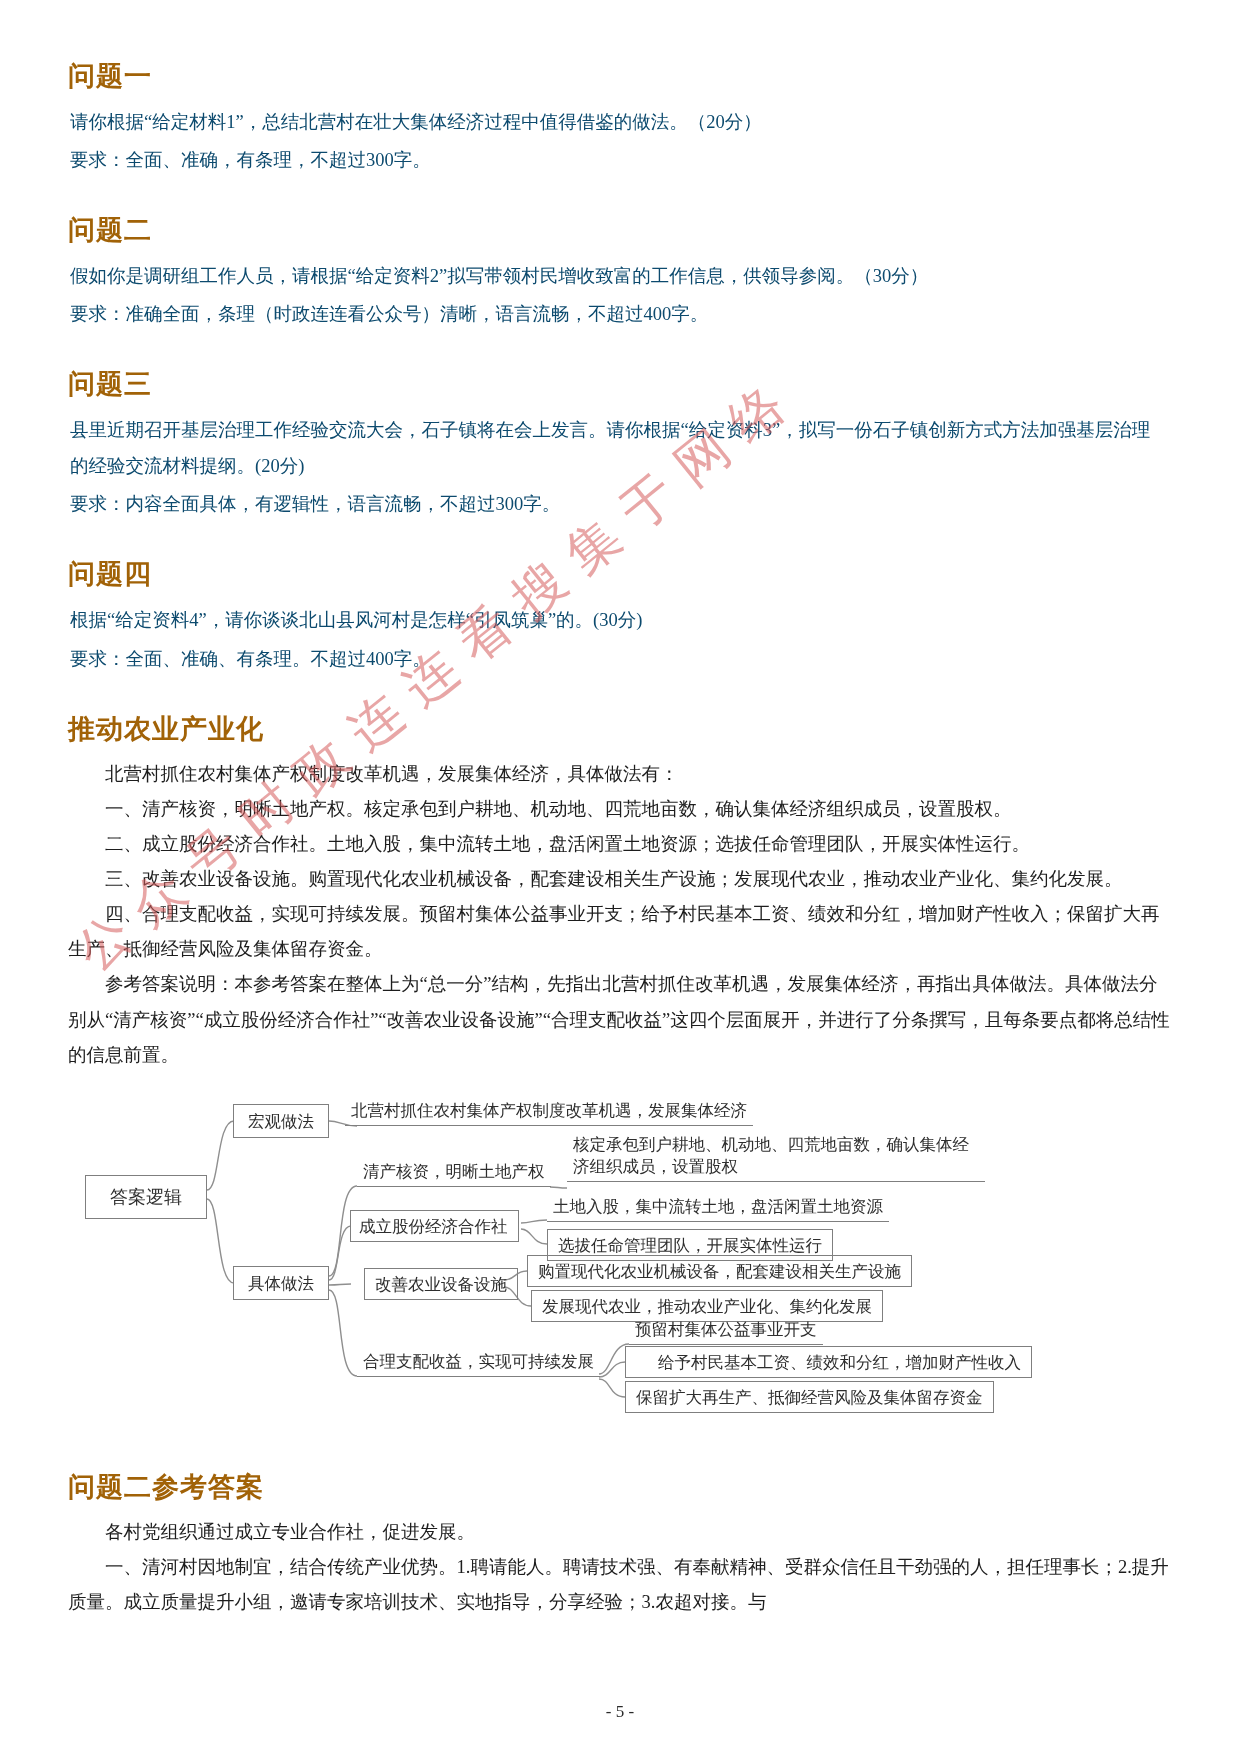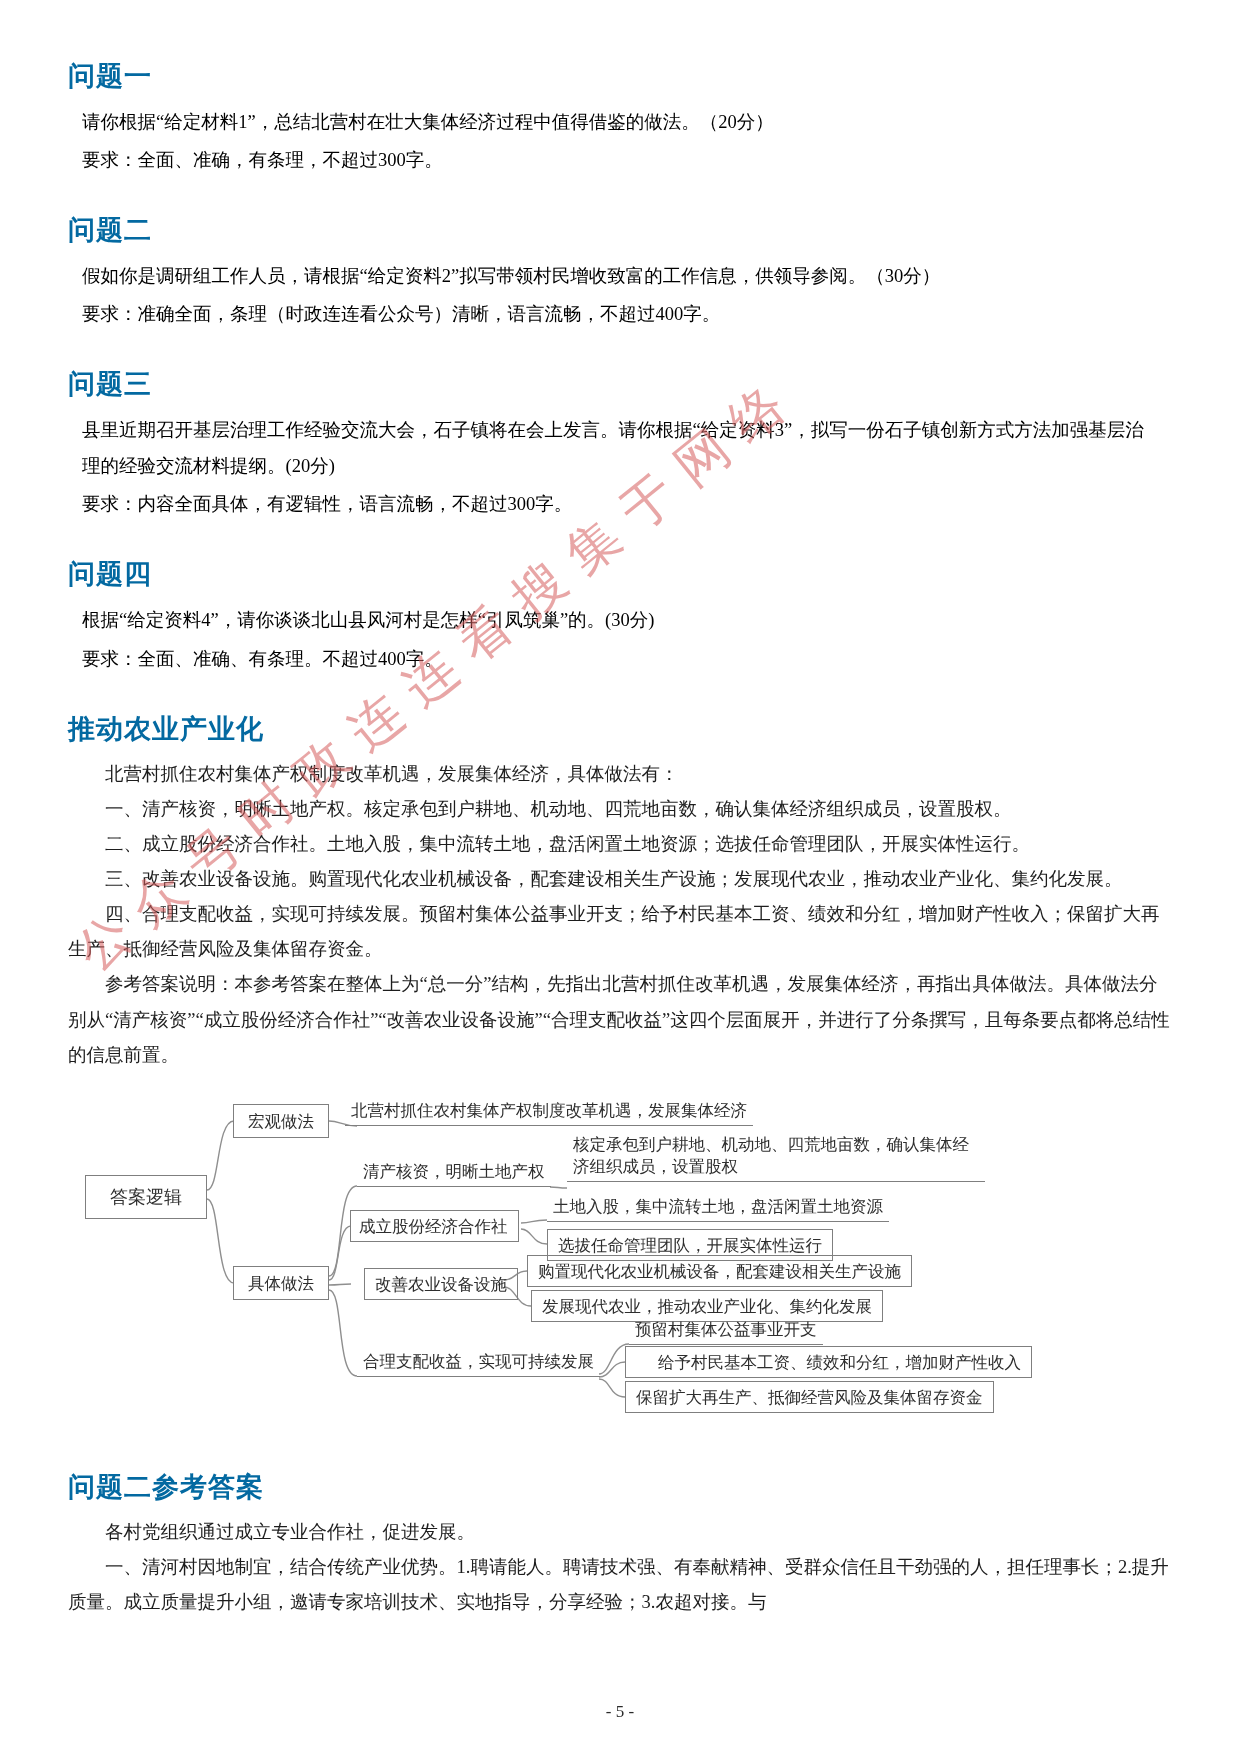--- a/index.html
+++ b/index.html
@@ -5,25 +5,25 @@
   * { margin:0; padding:0; box-sizing:border-box; }
   html,body { background:#ffffff; }
   .page {
     position:relative; width:1240px; height:1754px; background:#fff;
     font-family:"Liberation Serif","DejaVu Serif",serif; color:#1d1d1d;
     overflow:hidden;
   }
   .content { position:relative; padding:58px 70px 0 68px; z-index:1; }
   h2.sec {
     font-family:"Liberation Sans","DejaVu Sans",sans-serif;
-    font-size:27px; font-weight:bold; color:#0369a1; margin:34px 0 10px 0;
+    font-size:27px; font-weight:bold; color:#a16207; margin:34px 0 10px 0;
     letter-spacing:1px;
   }
   h2.first { margin-top:0; }
-  p.para { font-size:18.5px; line-height:1.95; margin:2px 14px; color:#000000; }
+  p.para { font-size:18.5px; line-height:1.95; margin:2px 2px; color:#0c4a6e; }
   p.ans  { font-size:18.5px; line-height:1.9;  margin:0; color:#1d1d1d; }
   p.indent { text-indent:2em; }
 
   .watermark {
     position:absolute; left:62px; top:932px;
     transform:rotate(-39deg); transform-origin:0 0;
     font-family:"Liberation Sans","DejaVu Sans",sans-serif;
     font-size:52px; letter-spacing:18px; white-space:nowrap;
     color:rgba(214,92,92,0.55); z-index:3; pointer-events:none;
   }

